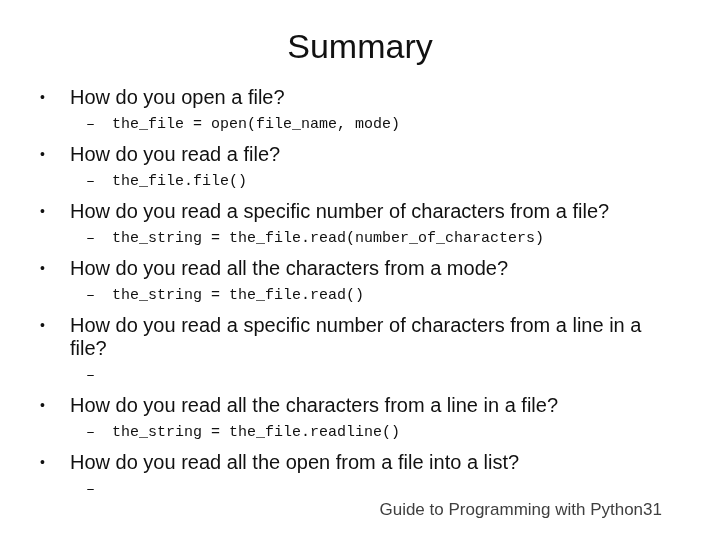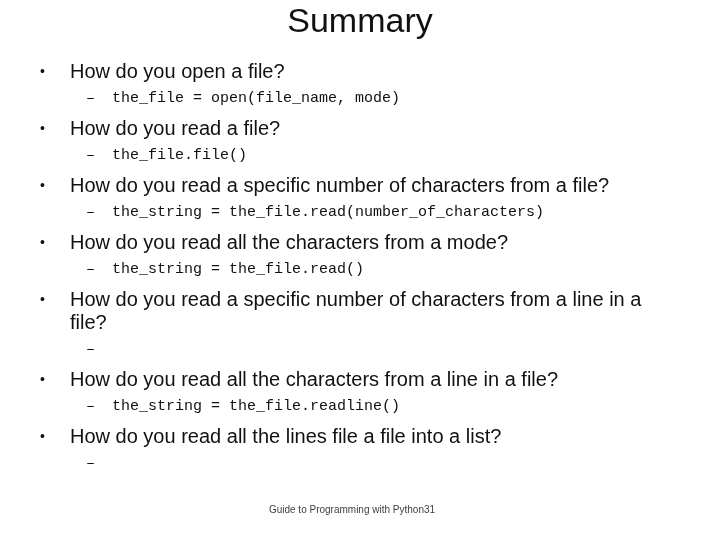--- a/index.html
+++ b/index.html
@@ -16,20 +16,21 @@
     position: relative;
   }
   .slide {
     position: relative;
     width: 720px;
     height: 540px;
     background: #ffffff;
   }
   .slide-title {
     margin: 0;
+    padding-top: 26px;
     text-align: center;
     font-size: 34px;
     line-height: 40px;
     font-weight: 400;
     color: #111111;
   }
   .content {
     padding: 20px 50px 0 40px;
   }
   .item {
@@ -66,22 +67,22 @@
   .dash-marker {
     flex: 0 0 26px;
     width: 26px;
   }
   .footer {
     position: absolute;
     left: 42px;
     right: 58px;
     top: 502px;
     display: flex;
-    justify-content: center;
-    font-size: 10px;
+    justify-content: flex-end;
+    font-size: 17px;
     line-height: 15px;
     color: #3f3f3f;
   }
 </style>
 </head>
 <body>
 
 <div class="slide">
 
   <h1 class="slide-title">Summary</h1>
@@ -149,21 +150,21 @@
       </div>
       <div class="code-row">
         <span class="dash-marker">–</span>
         <span class="code-text">the_string = the_file.readline()</span>
       </div>
     </div>
 
     <div class="item">
       <div class="q-row">
         <span class="bullet-marker">•</span>
-        <span class="q-text">How do you read all the lines file a file into a list?</span>
+        <span class="q-text">How do you read all the open from a file into a list?</span>
       </div>
       <div class="code-row">
         <span class="dash-marker">–</span>
       </div>
     </div>
 
   </div>
 
   <div class="footer">
     <span>Guide to Programming with Python</span>

